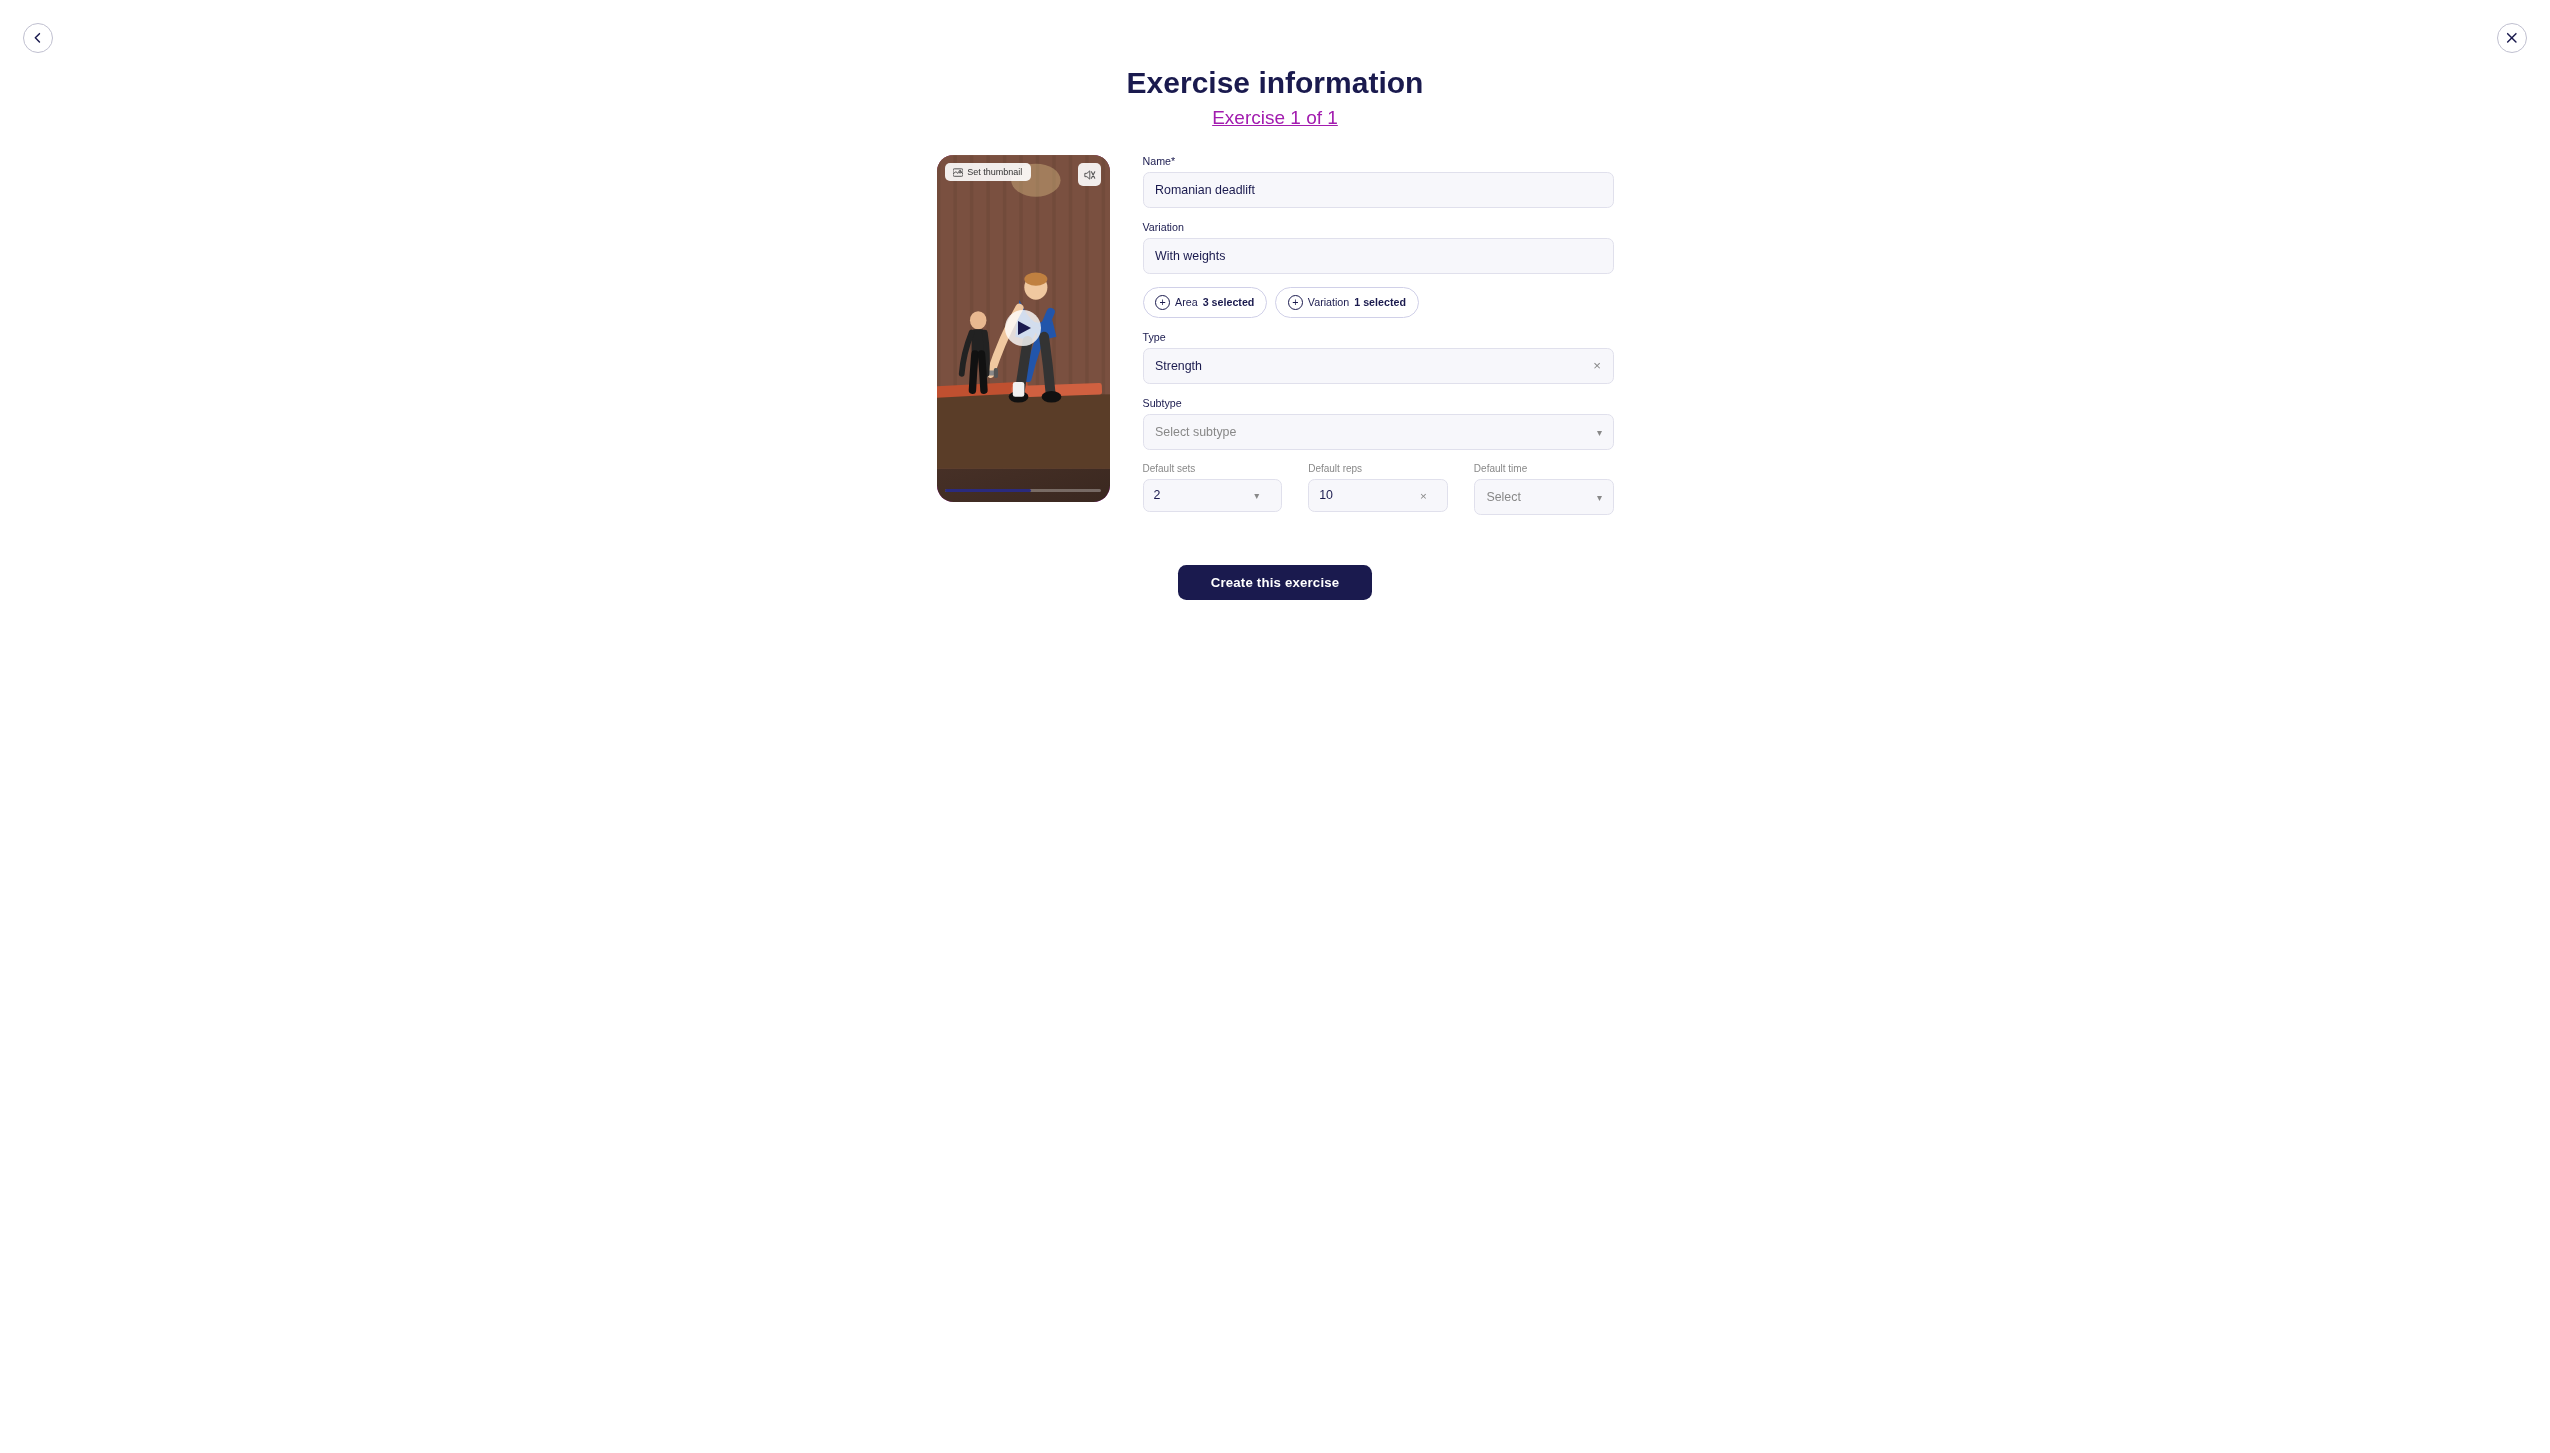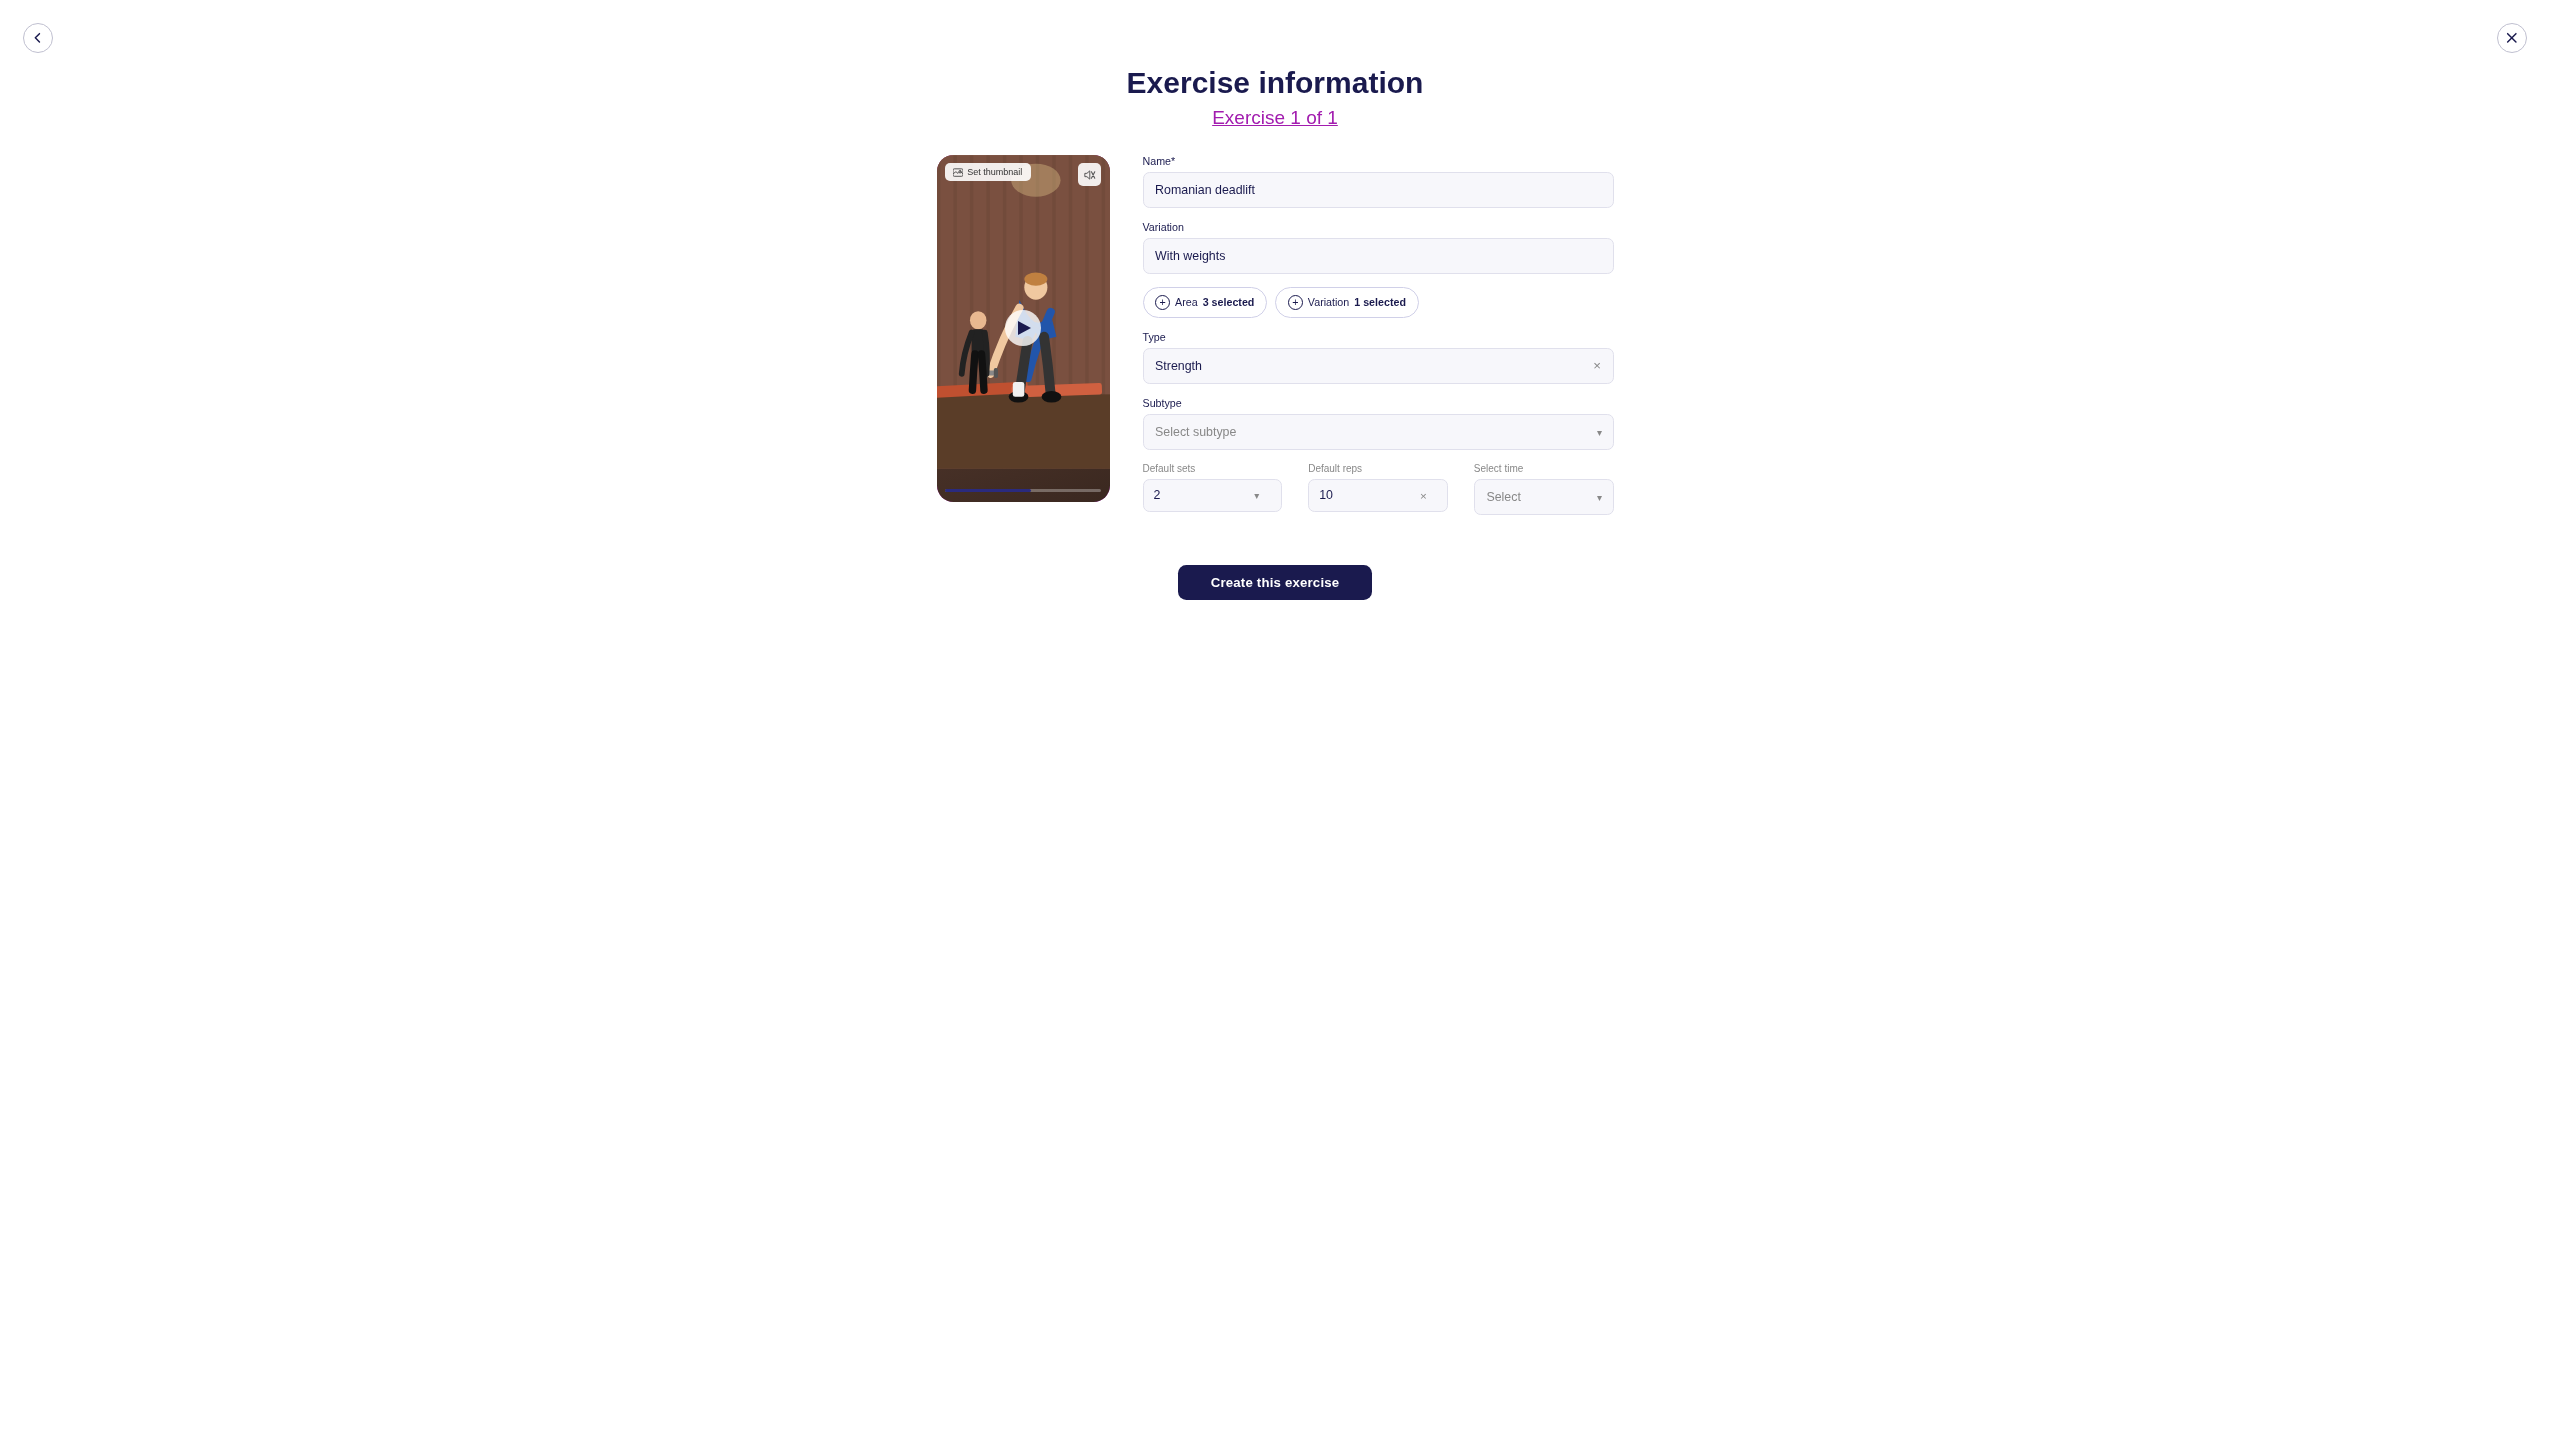--- a/index.html
+++ b/index.html
@@ -509,21 +509,21 @@
 
         <div class="default-col">
           <div class="default-label">Default reps</div>
           <div class="default-input-wrapper">
             <input type="text" style="width: 80%;" value="10">
             <span class="input-clear">×</span>
           </div>
         </div>
 
         <div class="default-col">
-          <div class="default-label">Select time</div>
+          <div class="default-label">Default time</div>
           <div class="select-wrapper">
             <select class="select-input">
               <option value="">Select</option>
             </select>
             <span class="select-arrow">▾</span>
           </div>
         </div>
 
       </div>
     </div>

